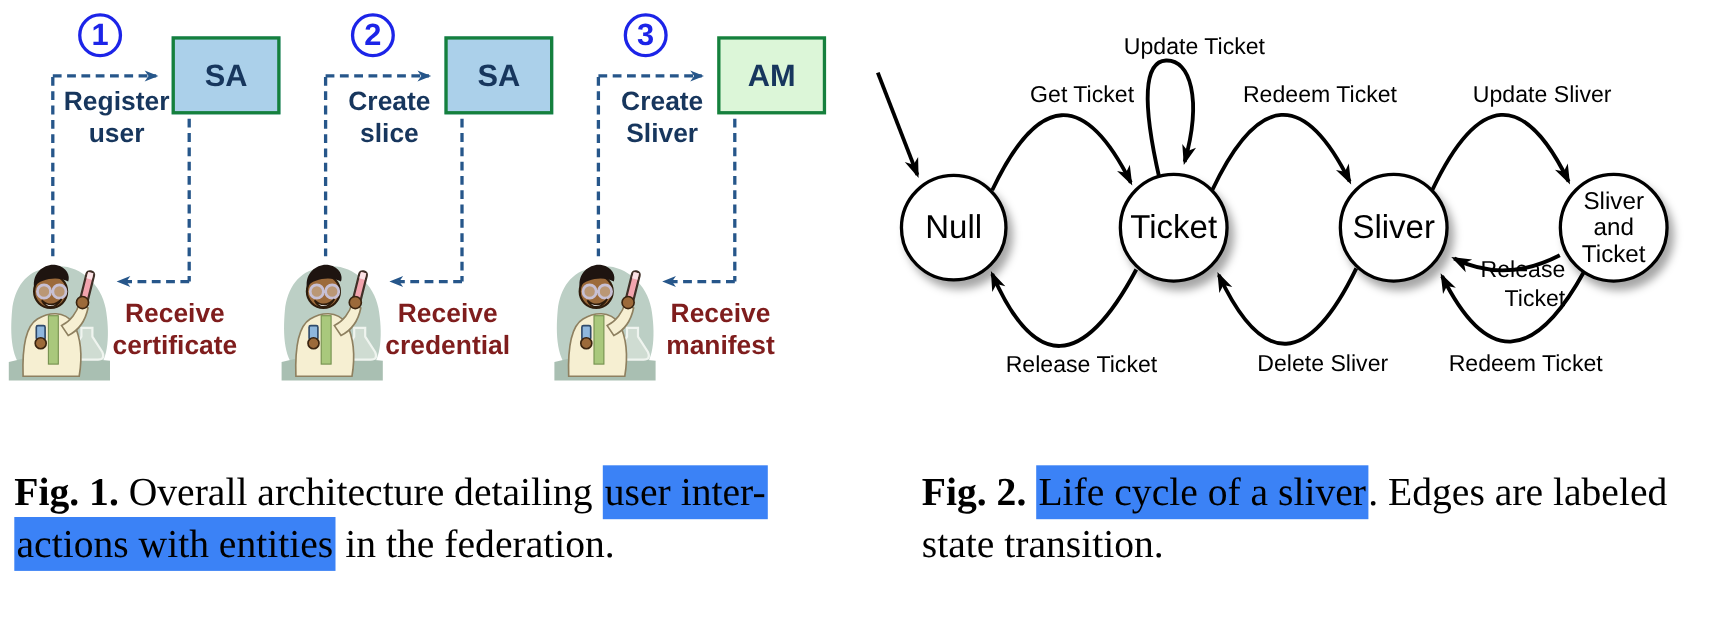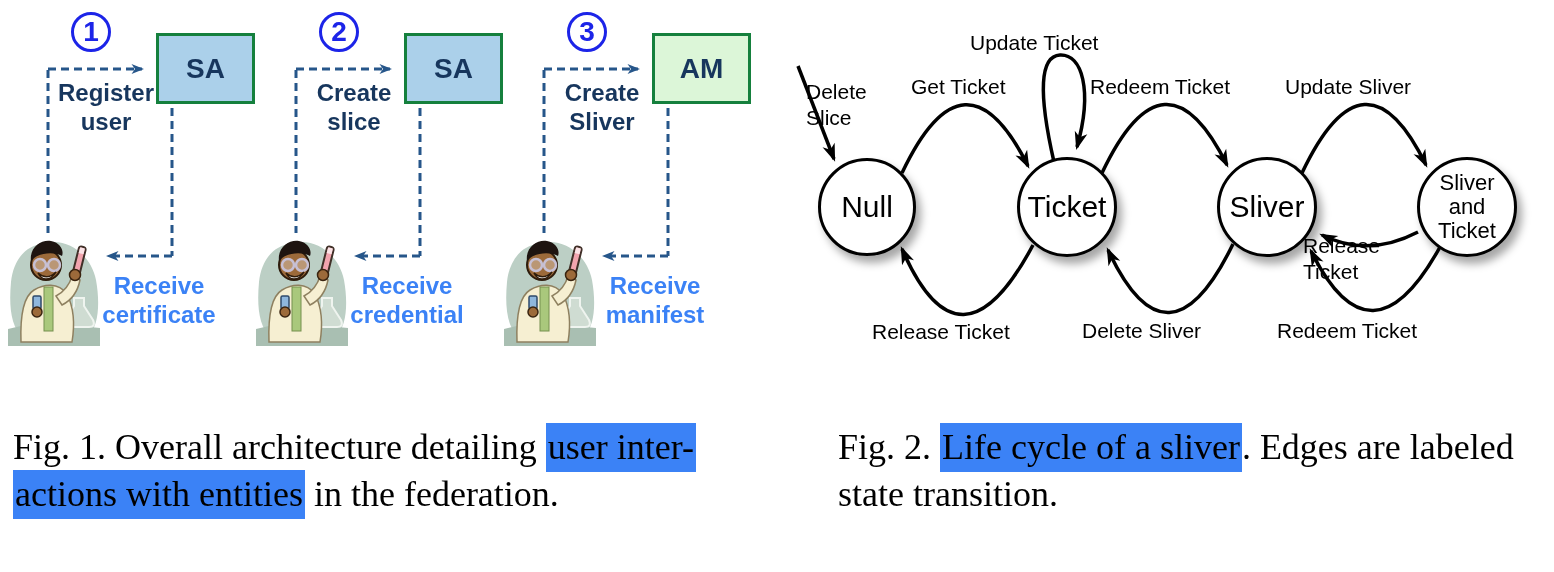--- a/index.html
+++ b/index.html
@@ -14,39 +14,39 @@
               border-radius:50%;color:#1C24E8;font-weight:bold;font-size:28px;display:flex;
               align-items:center;justify-content:center;box-sizing:border-box;background:#fff;}
   .entity-box{position:absolute;left:156px;top:33px;width:99px;height:71px;border:3px solid #15803d;
               display:flex;align-items:center;justify-content:center;font-weight:bold;font-size:28px;
               color:#17365D;box-sizing:border-box;}
   .entity-box.sa{background:#ABD0EA;}
   .entity-box.am{background:#DCF6D8;}
   .req-label{position:absolute;left:44px;top:78px;width:124px;text-align:center;
              font-weight:bold;font-size:24px;line-height:29px;color:#17365D;}
   .resp-label{position:absolute;left:94px;top:271px;width:130px;text-align:center;
-              font-weight:bold;font-size:24px;line-height:29px;color:#3b82f6;}
+              font-weight:bold;font-size:24px;line-height:29px;color:#7f1d1d;}
   .person-svg{position:absolute;left:4px;top:232px;}
 
   
   #fig2{position:absolute;left:790px;top:0;width:764px;height:400px;}
   #fig2 svg{position:absolute;left:0;top:0;}
   .edge{fill:none;stroke:#000;stroke-width:3.5;}
   .state{position:absolute;background:#fff;border:3.5px solid #000;border-radius:50%;
          display:flex;flex-direction:column;align-items:center;justify-content:center;
          font-size:30px;color:#000;text-align:center;box-sizing:border-box;
          box-shadow:5px 7px 8px rgba(0,0,0,0.35);}
   .state.small-text{font-size:22px;line-height:24px;}
-  .edge-label{position:absolute;text-align:left;font-size:21px;line-height:26px;color:#000;}
+  .edge-label{position:absolute;text-align:right;font-size:21px;line-height:26px;color:#000;}
 
   
   .caption{position:absolute;top:424px;font-family:"Liberation Serif",serif;font-size:36px;
            line-height:47px;color:#000;}
   .cap-line{white-space:nowrap;}
-  .cap-bold{font-weight:normal;}
+  .cap-bold{font-weight:bold;}
   .cap-hl{background:#3b82f6;padding:4px 2px 5px 2px;}
 </style>
 </head>
 <body>
 
 <div id="screen">
 
   <svg width="0" height="0" style="position:absolute" aria-hidden="true">
     <defs>
       <g id="scientist">
@@ -174,24 +174,20 @@
 
     <div class="state" style="left:28px;top:158px;width:98px;height:98px;">Null</div>
     <div class="state" style="left:227px;top:157px;width:100px;height:100px;">Ticket</div>
     <div class="state" style="left:427px;top:157px;width:100px;height:100px;">Sliver</div>
     <div class="state small-text" style="left:627px;top:157px;width:100px;height:100px;">
       <div>Sliver</div>
       <div>and</div>
       <div>Ticket</div>
     </div>
 
-    <div class="edge-label" style="left:16px;top:79px;width:80px;">
-      <div>Delete</div>
-      <div>Slice</div>
-    </div>
     <div class="edge-label" style="left:121px;top:74px;width:120px;">Get Ticket</div>
     <div class="edge-label" style="left:180px;top:30px;width:180px;">Update Ticket</div>
     <div class="edge-label" style="left:300px;top:74px;width:180px;">Redeem Ticket</div>
     <div class="edge-label" style="left:495px;top:74px;width:180px;">Update Sliver</div>
     <div class="edge-label" style="left:513px;top:196px;width:120px;margin-top:37px;">
       <div>Release</div>
       <div>Ticket</div>
     </div>
     <div class="edge-label" style="left:82px;top:319px;width:180px;">Release Ticket</div>
     <div class="edge-label" style="left:292px;top:318px;width:180px;">Delete Sliver</div>

